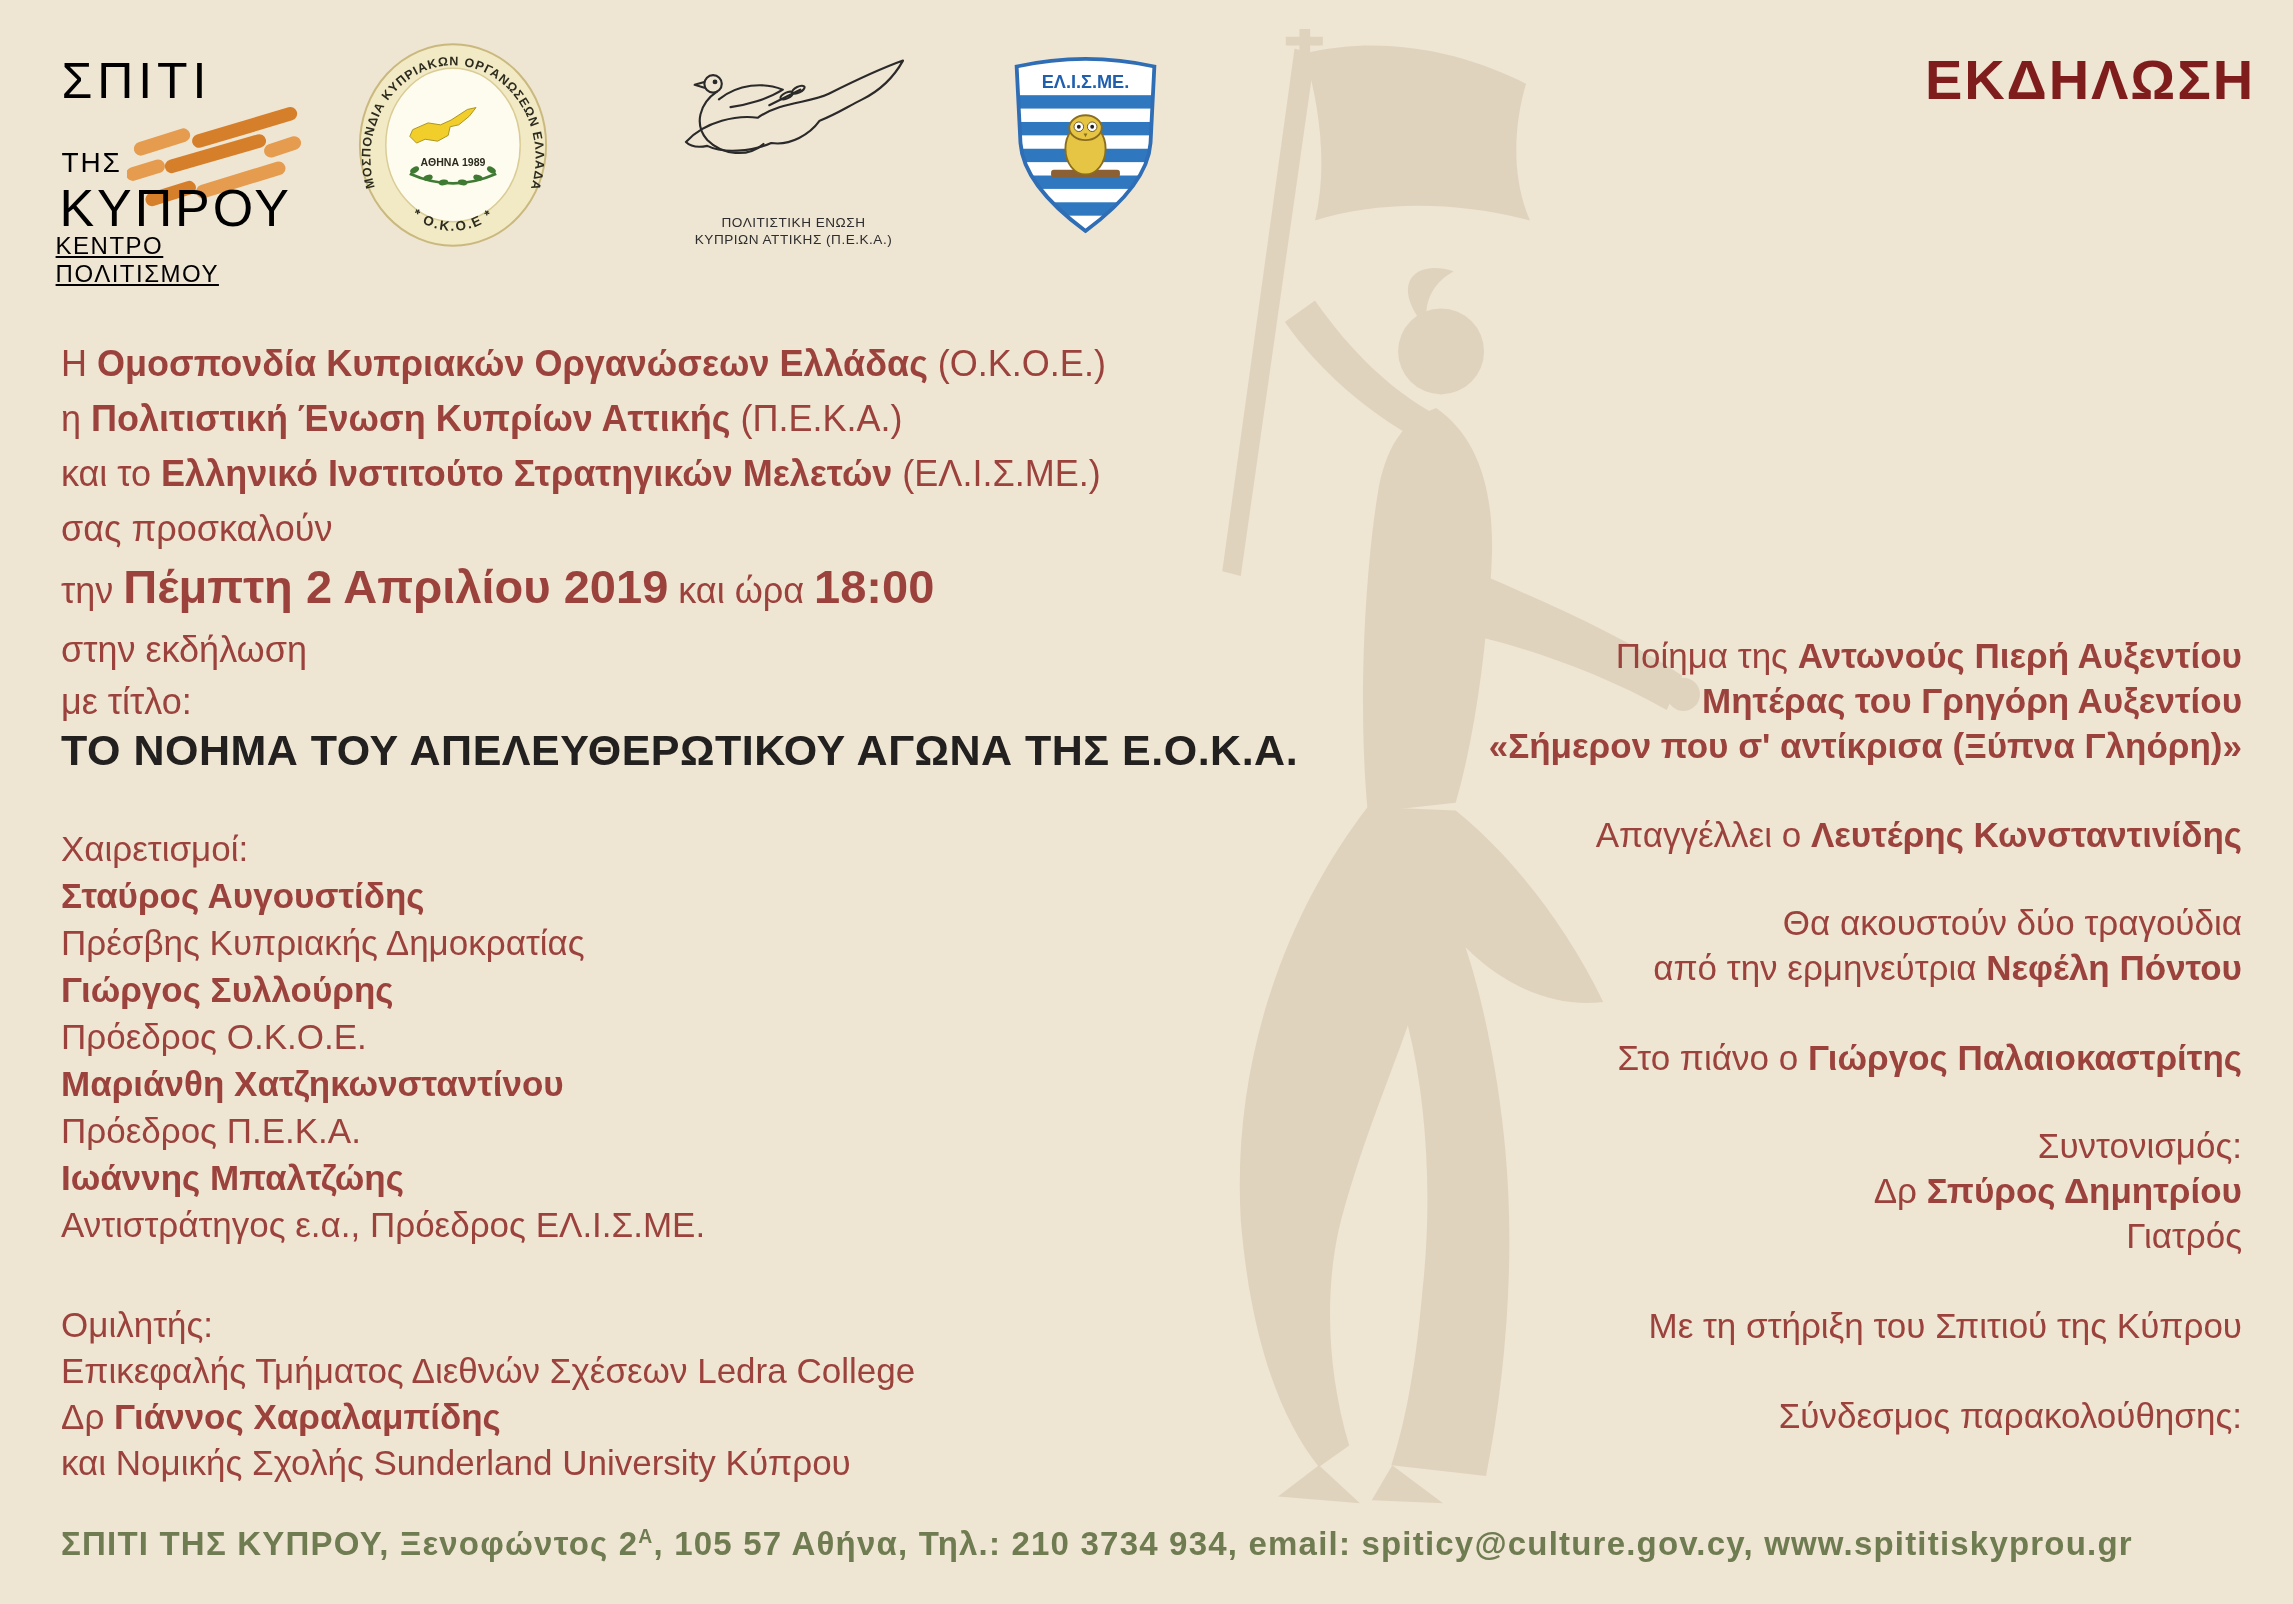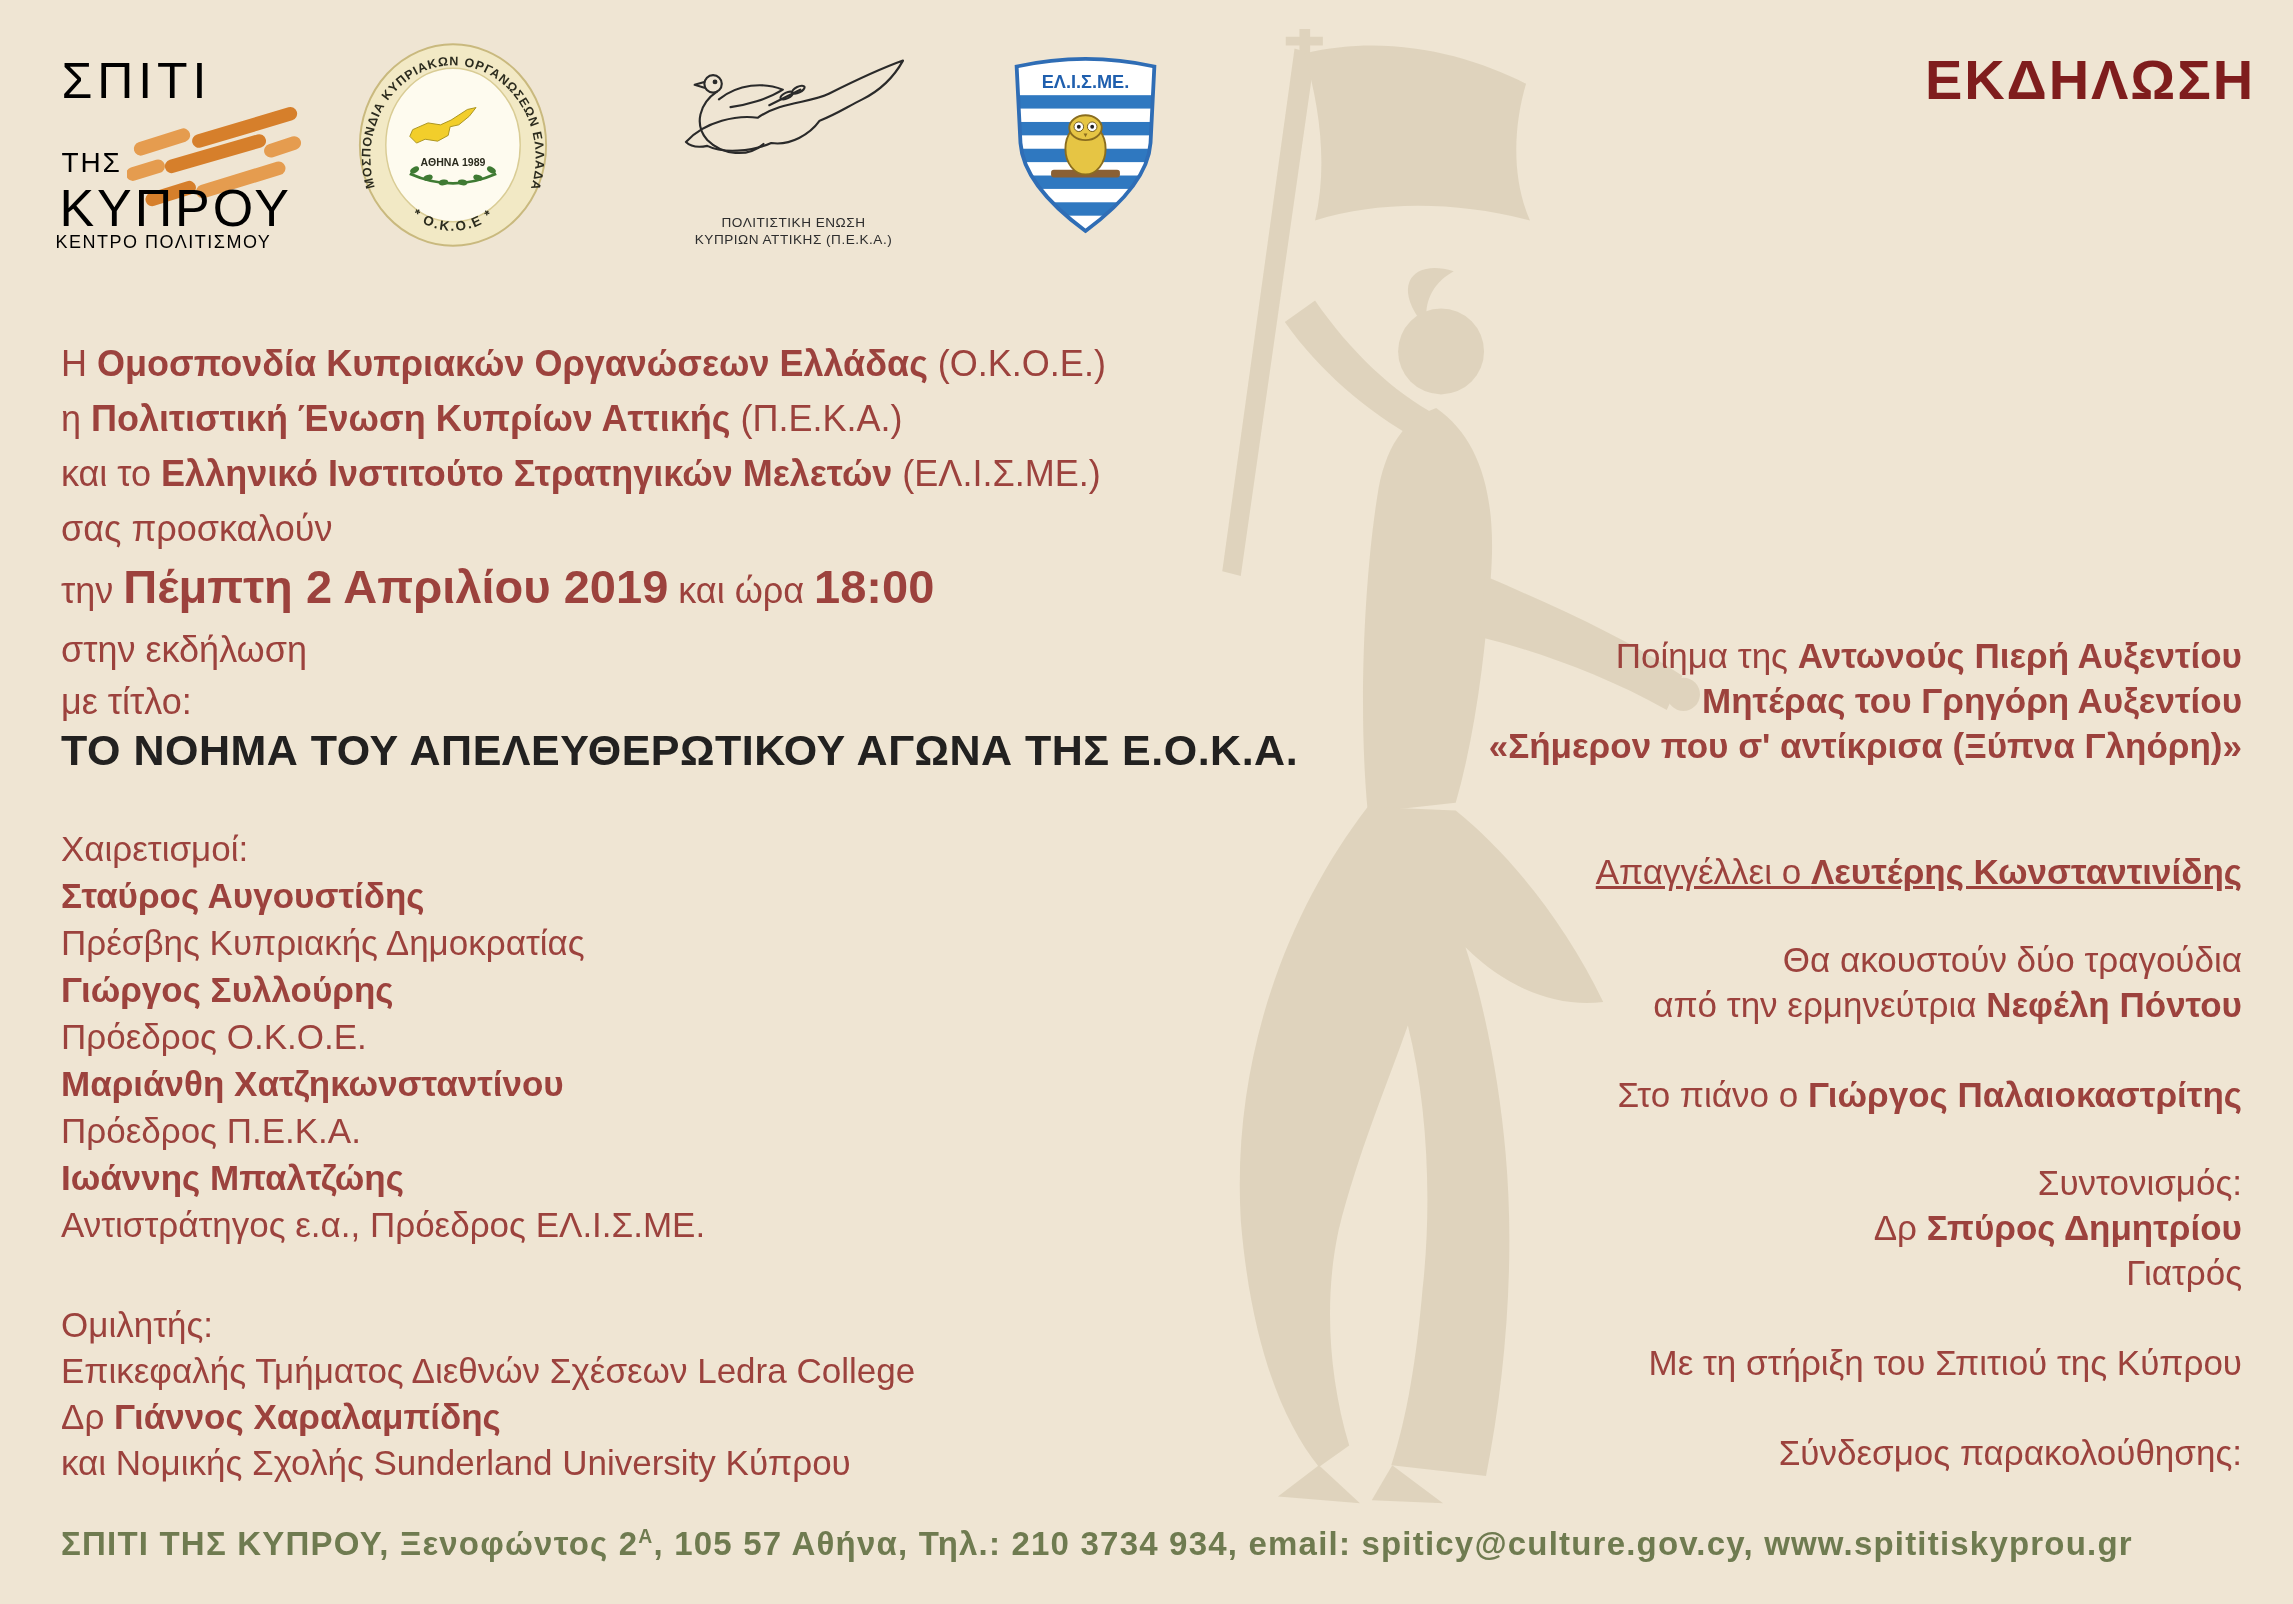--- a/index.html
+++ b/index.html
@@ -4,21 +4,21 @@
 <style>
   html,body{margin:0;padding:0;background:#efe5d3;}
   .poster{position:relative;width:2294px;height:1605px;background:#efe5d3;overflow:hidden;
           font-family:"Liberation Sans",sans-serif;color:#9c423d;}
   
   .spiti-logo{position:absolute;left:44px;top:52px;width:262px;height:223px;color:#000000;}
   .spiti-w1{position:absolute;left:17.5px;top:0;font-size:50px;letter-spacing:4.9px;font-weight:500;}
   .spiti-w2{position:absolute;left:17.5px;top:95px;font-size:28px;letter-spacing:1.9px;font-weight:500;}
   .spiti-stripes{position:absolute;left:83px;top:54px;}
   .spiti-w3{position:absolute;left:15.5px;top:126px;font-size:52px;letter-spacing:2.9px;font-weight:500;}
-  .spiti-sub{position:absolute;left:11.6px;top:180px;font-size:18px;letter-spacing:1.5px;font-weight:500;}
+  .spiti-sub{position:absolute;left:11.6px;top:180px;font-size:24px;letter-spacing:1.5px;font-weight:500;text-decoration:underline;}
   .okoe{position:absolute;left:357px;top:41px;}
   .peka{position:absolute;left:648px;top:45px;width:291px;text-align:center;}
   .peka-caption{font-size:13.6px;line-height:17.5px;color:#2e2e2e;letter-spacing:0.5px;margin-top:1.9px;}
   .elisme{position:absolute;left:1009px;top:49px;}
   .event-label{position:absolute;top:47px;right:39px;font-size:56px;font-weight:700;
                color:#7f1d1d;letter-spacing:1.9px;}
   
   .watermark{position:absolute;left:1087px;top:29px;width:757px;height:1485px;opacity:.55;pointer-events:none;}
   
   .invite{position:absolute;left:61px;top:336px;width:1067px;}
@@ -34,21 +34,21 @@
   .greet-name{font-size:35px;line-height:47px;font-weight:700;white-space:nowrap;}
   .greet-role{font-size:35px;line-height:47px;white-space:nowrap;}
   .pair{margin:0;}
   .speaker{position:absolute;left:61px;top:1302px;width:970px;}
   .speaker .line{font-size:35px;line-height:46px;white-space:nowrap;}
   .speaker .bold{font-weight:700;}
   
   .program{position:absolute;right:52px;top:633px;width:951px;text-align:right;}
   .program .line{font-size:35px;line-height:45px;white-space:nowrap;}
   .program .bold{font-weight:700;}
-  .pb-recite{margin-top:81px;text-decoration:underline;}
+  .pb-recite{margin-top:44px;}
   .pb-songs{margin-top:43px;}
   .pb-piano{margin-top:45px;}
   .pb-coord{margin-top:43px;}
   .pb-support{margin-top:45px;}
   .pb-link{margin-top:45px;}
   .link-url{font-weight:700;}
   
   .footer{position:absolute;left:61px;top:1525px;font-size:33px;font-weight:700;color:#6f7b50;
           letter-spacing:1.2px;white-space:nowrap;}
   .footer sup{font-size:19.4px;}

